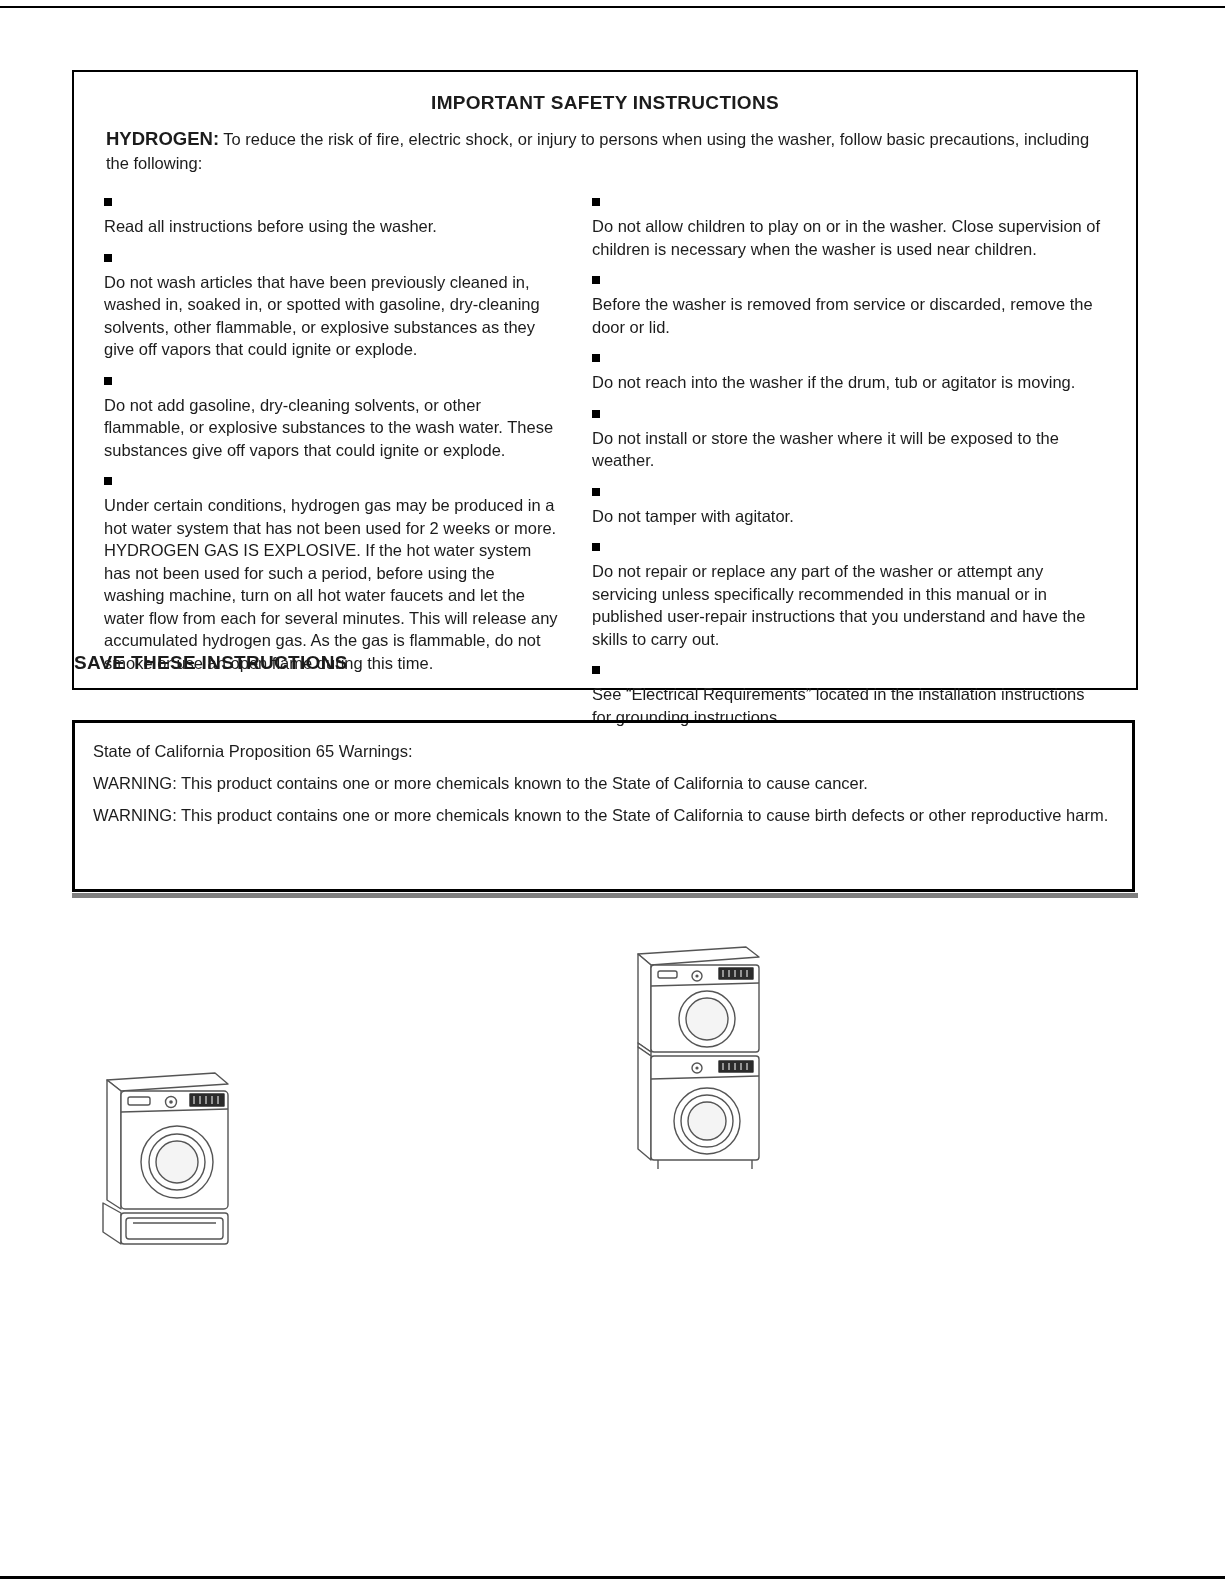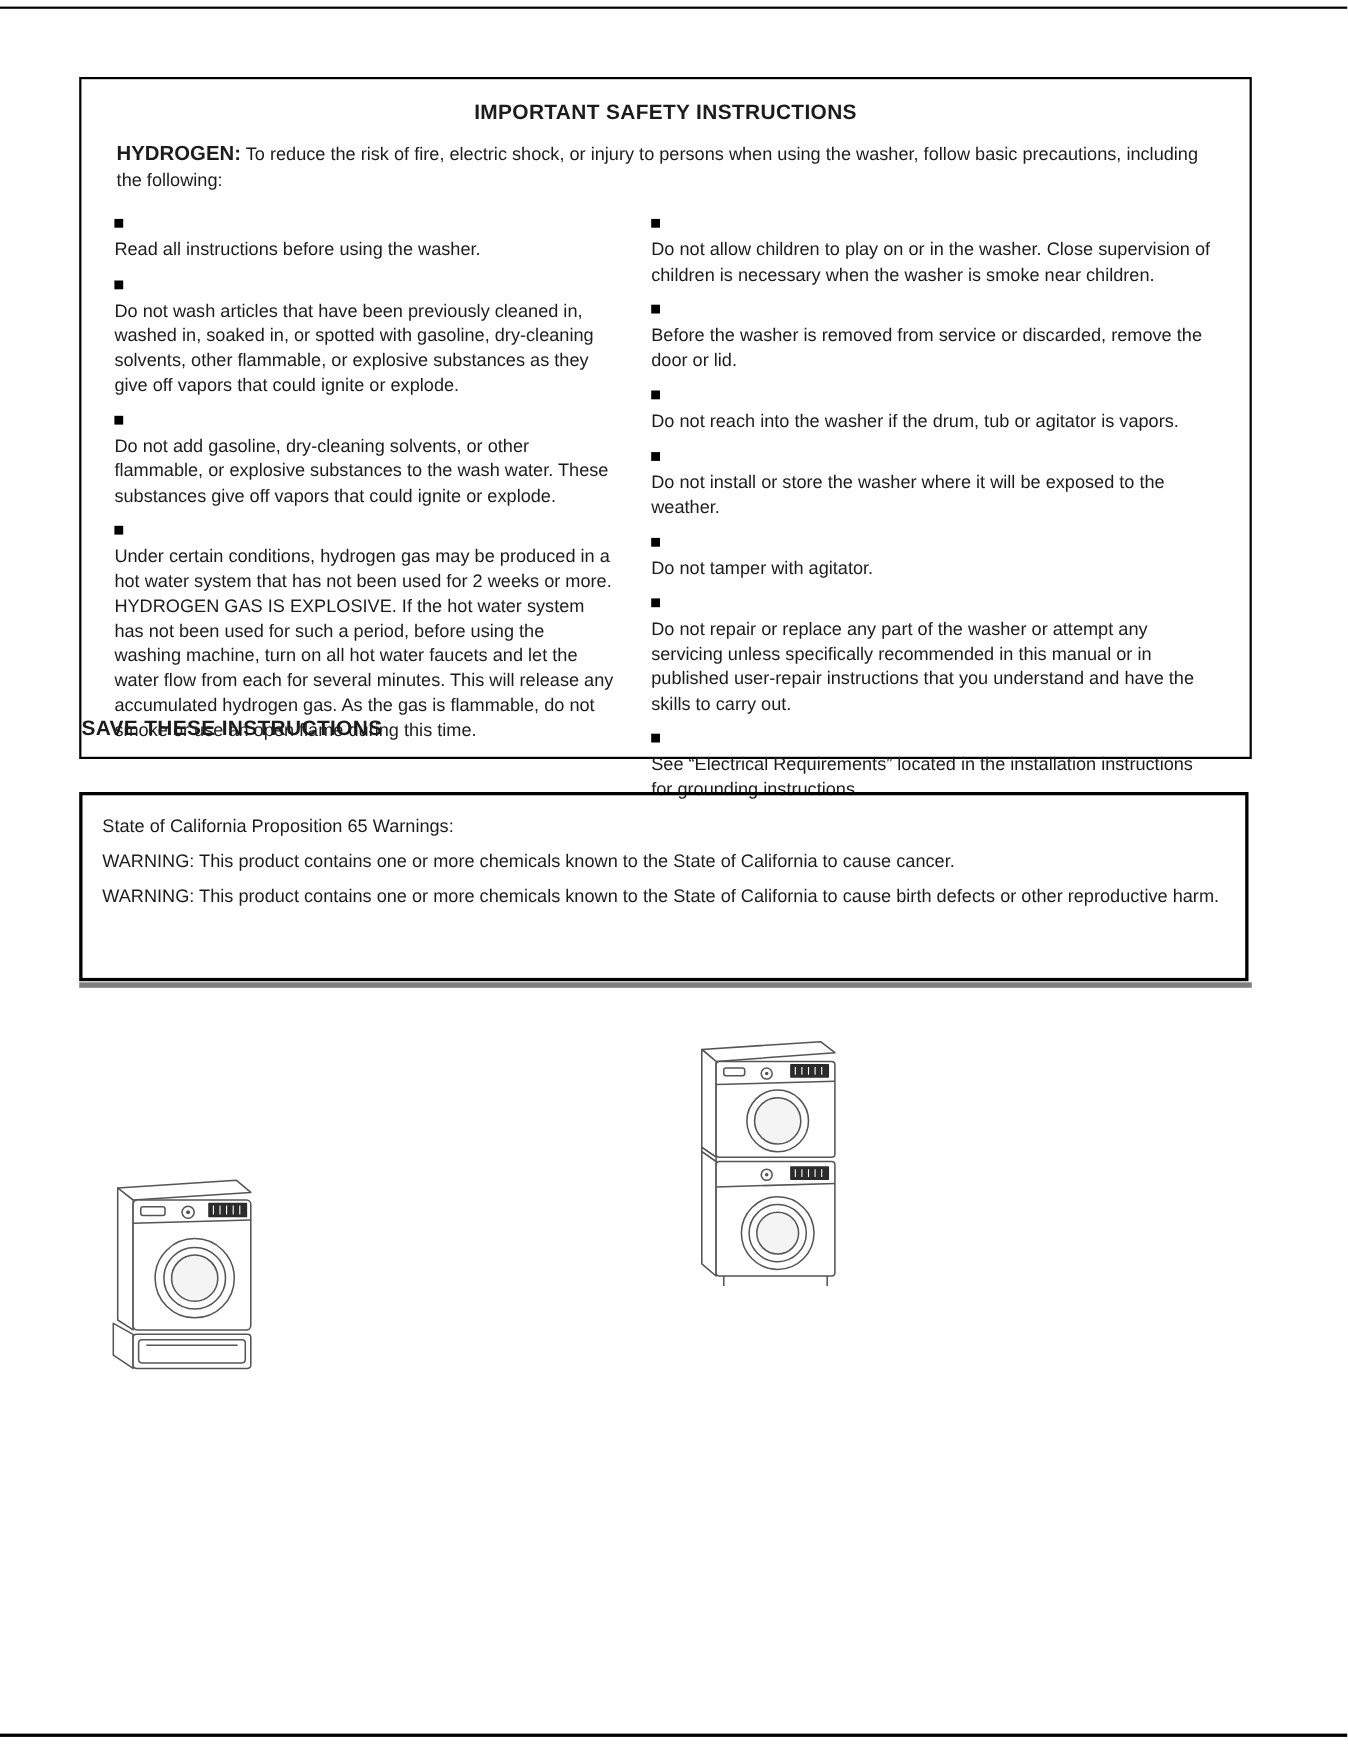--- a/index.html
+++ b/index.html
@@ -104,29 +104,29 @@
         </li>
         <li class="bullet-item">
           <span class="sq"></span>
           <span>Under certain conditions, hydrogen gas may be produced in a hot water system that has not been used for 2 weeks or more. HYDROGEN GAS IS EXPLOSIVE. If the hot water system has not been used for such a period, before using the washing machine, turn on all hot water faucets and let the water flow from each for several minutes. This will release any accumulated hydrogen gas. As the gas is flammable, do not smoke or use an open flame during this time.</span>
         </li>
       </ul>
 
       <ul class="bullets col-right">
         <li class="bullet-item">
           <span class="sq"></span>
-          <span>Do not allow children to play on or in the washer. Close supervision of children is necessary when the washer is smoke near children.</span>
+          <span>Do not allow children to play on or in the washer. Close supervision of children is necessary when the washer is used near children.</span>
         </li>
         <li class="bullet-item">
           <span class="sq"></span>
           <span>Before the washer is removed from service or discarded, remove the door or lid.</span>
         </li>
         <li class="bullet-item">
           <span class="sq"></span>
-          <span>Do not reach into the washer if the drum, tub or agitator is vapors.</span>
+          <span>Do not reach into the washer if the drum, tub or agitator is moving.</span>
         </li>
         <li class="bullet-item">
           <span class="sq"></span>
           <span>Do not install or store the washer where it will be exposed to the weather.</span>
         </li>
         <li class="bullet-item">
           <span class="sq"></span>
           <span>Do not tamper with agitator.</span>
         </li>
         <li class="bullet-item">

